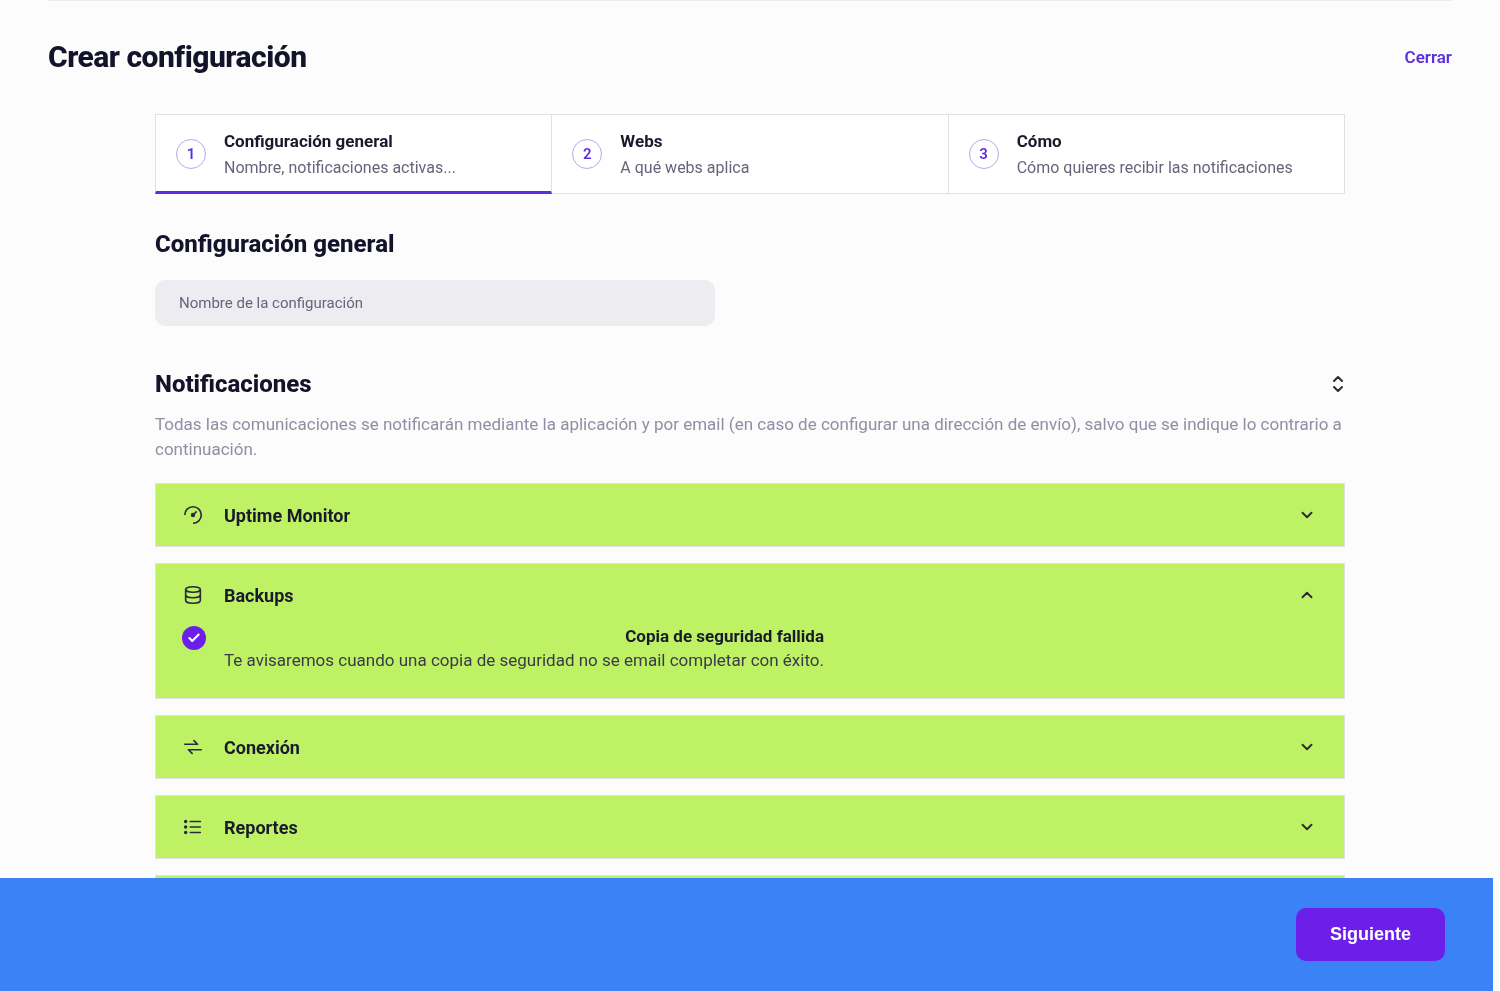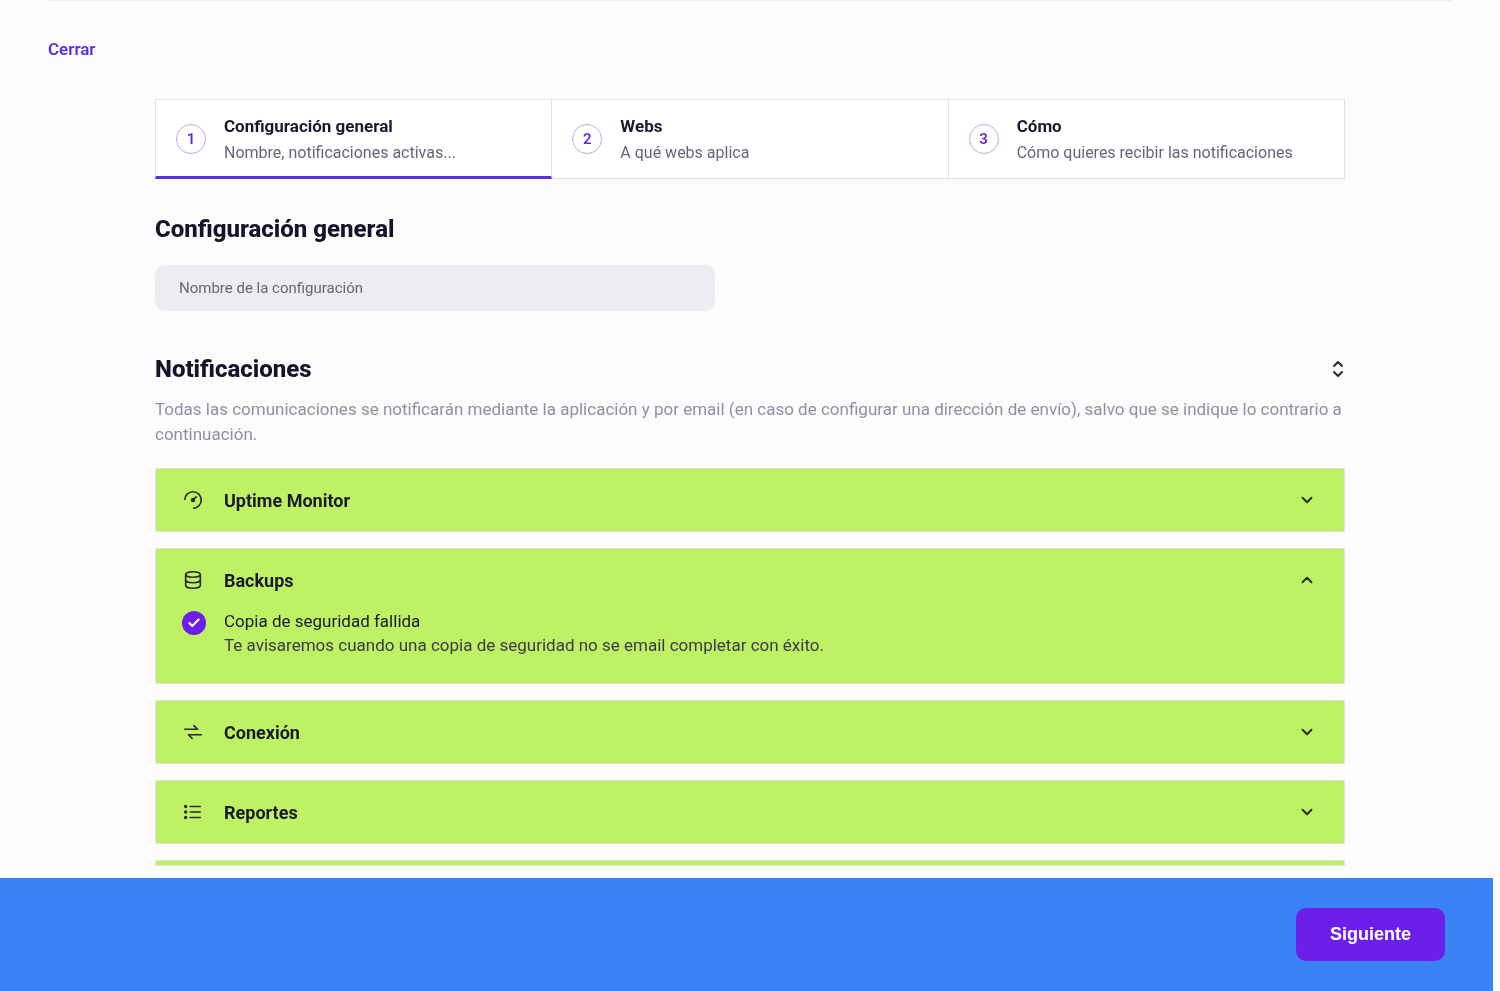--- a/index.html
+++ b/index.html
@@ -25,30 +25,31 @@
 .notif-desc { color: #8f8fa3; font-size: 17px; line-height: 1.45; margin-top: 14px; margin-bottom: 22px; max-width: 1190px; }
 .panel { border: 1px solid #e0e0e7; background: #bef264; margin-bottom: 10px; margin-top: 16px; }
 .panel-head { display: flex; align-items: center; gap: 20px; padding: 20px 26px; cursor: pointer; }
 .panel-icon { width: 22px; height: 22px; display: flex; align-items: center; justify-content: center; color: #2a2a3a; flex-shrink: 0; }
 .panel-title { font-size: 18px; font-weight: 700; color: #1a1a2e; flex: 1; }
 .chev { width: 22px; height: 22px; display: flex; align-items: center; justify-content: center; color: #2a2a3a; }
 .panel-body { padding: 0 26px 28px 26px; }
 .notif-item { display: flex; gap: 18px; align-items: flex-start; }
 .check-circle { width: 24px; height: 24px; border-radius: 50%; background: #6b1fe8; display: flex; align-items: center; justify-content: center; flex-shrink: 0; cursor: pointer; }
 .check-circle svg { width: 14px; height: 14px; }
-.notif-item-text .notif-item-title { font-weight: 400; font-size: 17px; color: #1a1a2e; }
+.notif-item-text .notif-item-title { font-weight: 700; font-size: 17px; color: #1a1a2e; text-align: right; }
 .notif-item-text .notif-item-desc { font-size: 17px; color: #3a3a4a; margin-top: 4px; }
 .footer-bar { position: absolute; bottom: 0; left: 0; right: 7px; background: #3b82f6; padding: 30px 48px; display: flex; justify-content: flex-end; }
 .next-btn { background: #6b1fe8; color: #fff; font-weight: 700; font-size: 18px; border: none; border-radius: 10px; padding: 16px 34px; cursor: pointer; }
 </style>
 </head>
 <body>
 
 <div class="page-wrap">
   <div class="header-row">
+    <h1 class="page-title">Crear configuración</h1>
     <a class="close-link">Cerrar</a>
   </div>
 
   <div class="main-content">
     <div class="step-tabs">
       <div class="step-tab active">
         <div class="step-num">1</div>
         <div class="step-text">
           <div class="step-title">Configuración general</div>
           <div class="step-sub">Nombre, notificaciones activas...</div>

